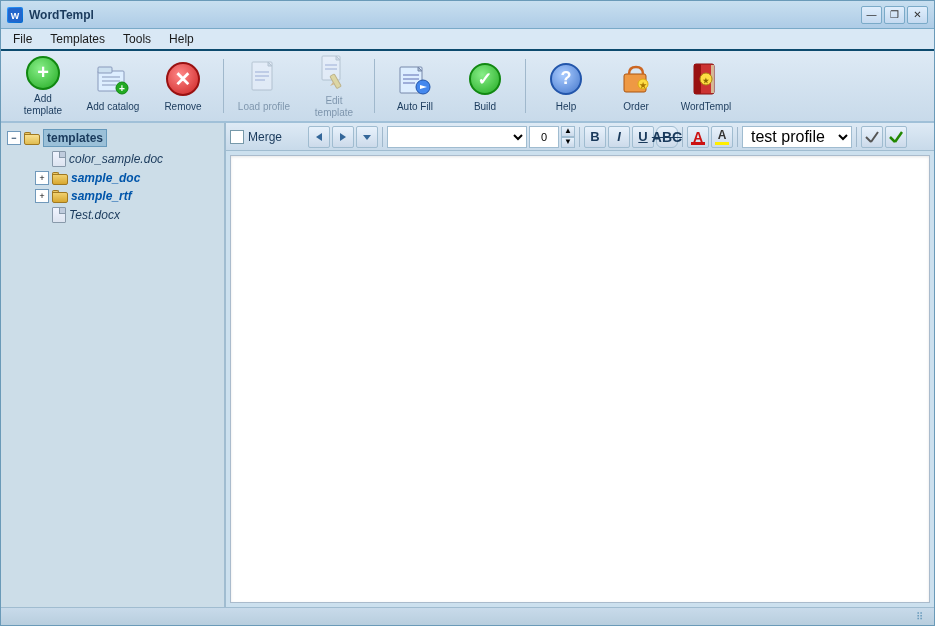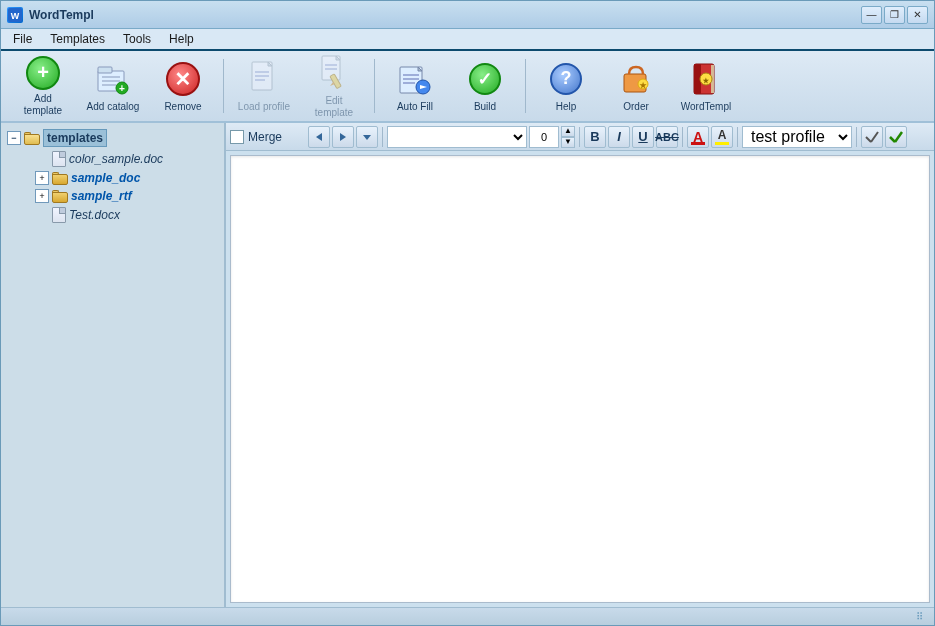--- a/index.html
+++ b/index.html
@@ -837,21 +837,21 @@
         </div>
 
         <div class="format-sep"></div>
 
         <div class="fmt-btn" style="font-weight:bold;">B</div>
 
         <div class="fmt-btn italic">I</div>
 
         <div class="fmt-btn underline">U</div>
 
-        <div class="fmt-btn" style="text-decoration:line-through; font-size:11px;">ABC</div>
+        <div class="fmt-btn" style="text-decoration:line-through; font-size:14px;border-radius:6px;">ABC</div>
 
         <div class="format-sep"></div>
 
         <div class="color-btn">
           <div style="display:flex; flex-direction:column; align-items:center;">
             <span class="color-a">A</span>
             <div class="color-a-underline"></div>
           </div>
         </div>
 

